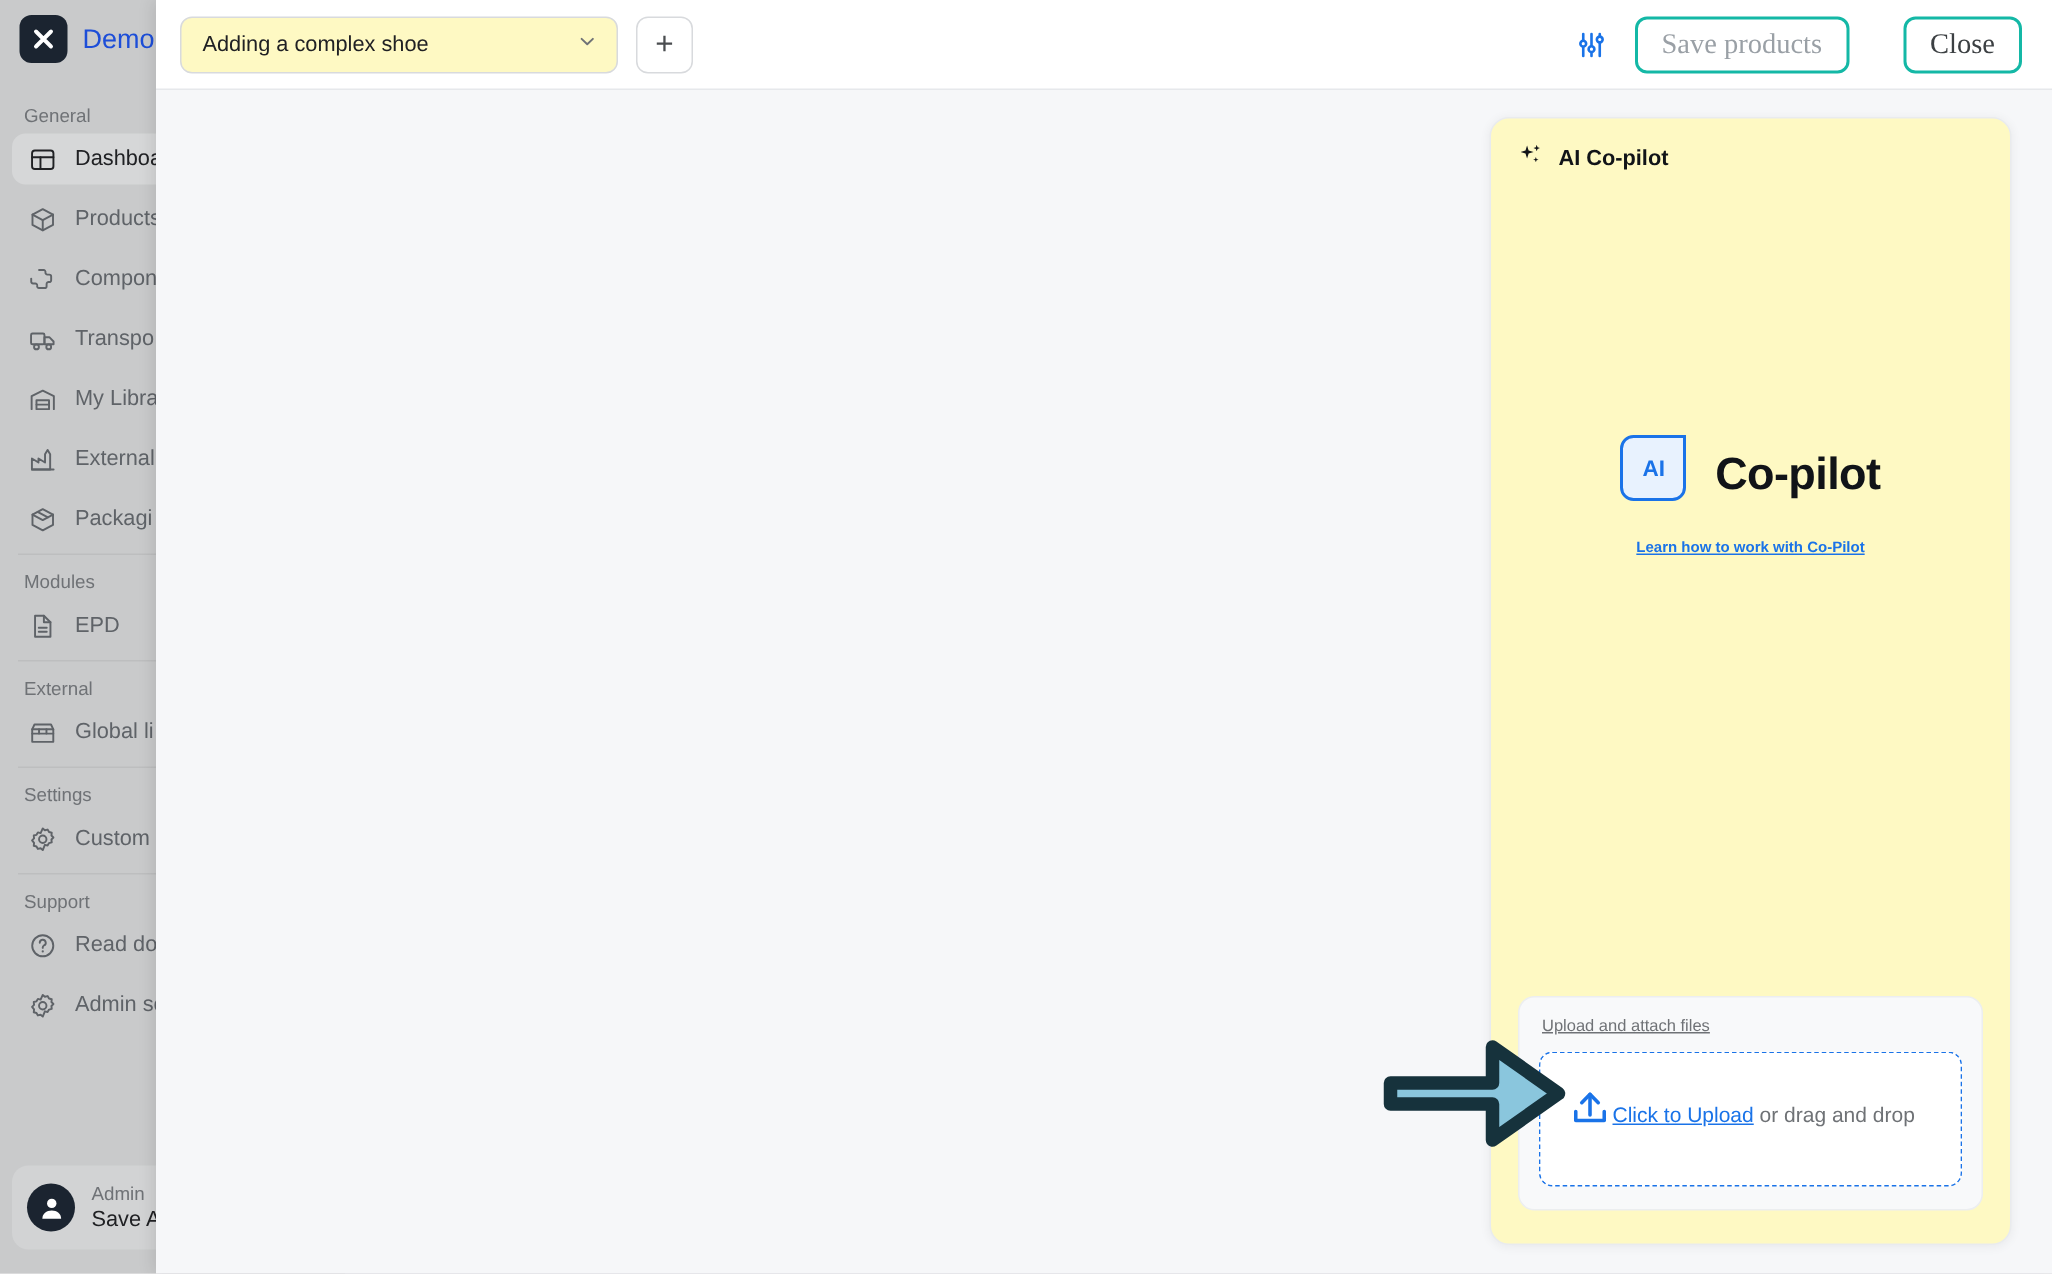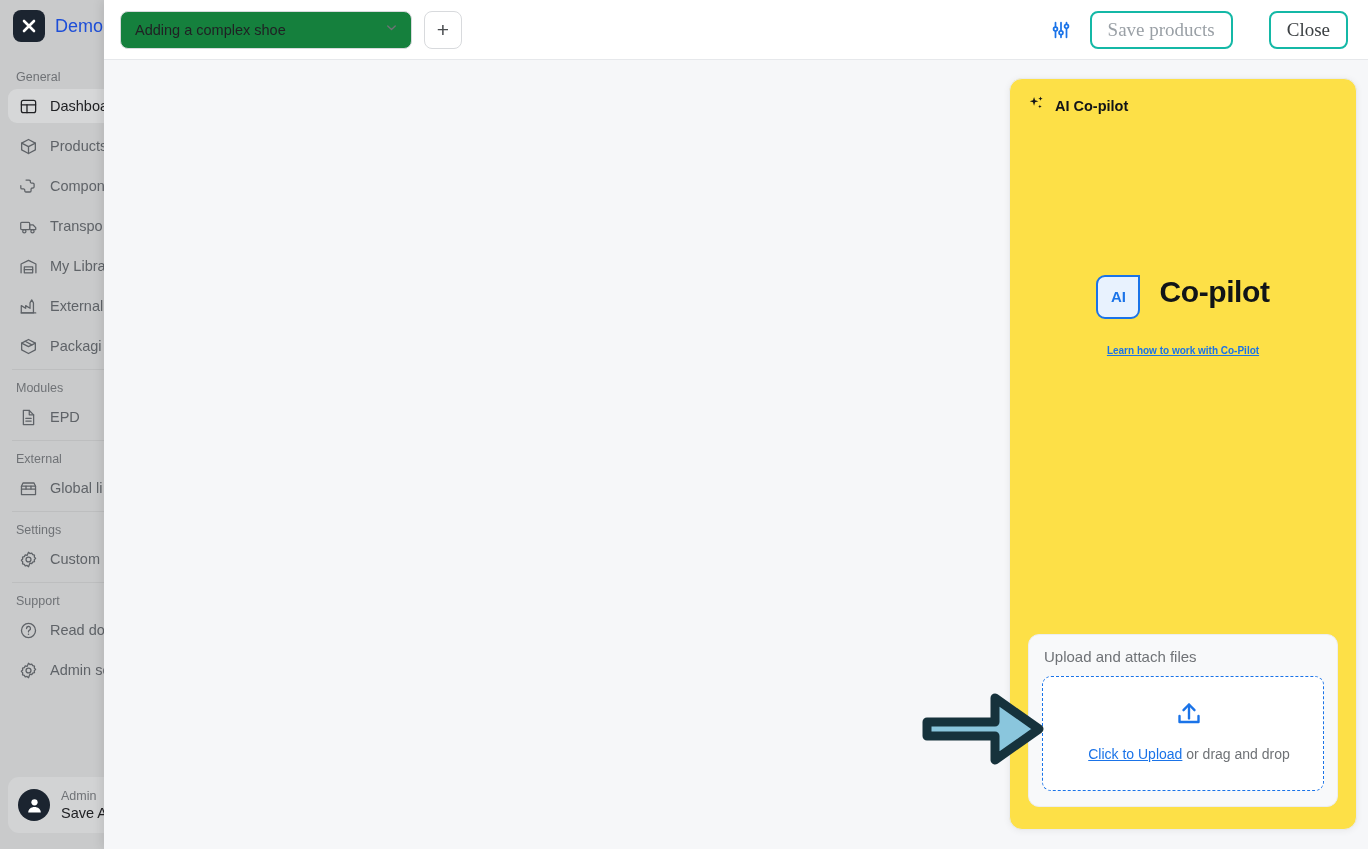--- a/index.html
+++ b/index.html
@@ -133,21 +133,21 @@
     padding: 0 20px 0 16px;
     gap: 12px;
     flex: none;
   }
 
   #project-select {
     width: 292px;
     height: 38px;
     border: 1px solid #d8dadd;
     border-radius: 8px;
-    background: #15803d;
+    background: #fef9c3;
     display: flex;
     align-items: center;
     justify-content: space-between;
     padding: 0 12px 0 14px;
   }
   #project-select-label { font-size: 14.5px; color: #202124; }
 
   #add-project-btn {
     width: 38px; height: 38px;
     border: 1px solid #d8dadd;
@@ -183,24 +183,24 @@
   #stage {
     flex: 1;
     position: relative;
     background: #f6f7f9;
   }
 
   
   #copilot-panel {
     position: absolute;
     top: 18px;
-    right: 11px;
+    right: 27px;
     width: 348px;
     height: 752px;
-    background: #fde047;
+    background: #fef9c3;
     border: 1px solid #e9ebee;
     border-radius: 13px;
     box-shadow: 0 1px 7px rgba(0,0,0,.06);
     display: flex;
     flex-direction: column;
     padding: 16px 18px 22px 18px;
   }
 
   #copilot-header {
     display: flex;
@@ -218,21 +218,21 @@
     flex: 1;
     display: flex;
     flex-direction: column;
     align-items: center;
     justify-content: center;
     padding-bottom: 120px;
   }
 
   #copilot-logo-row {
     display: flex;
-    align-items: flex-start;
+    align-items: flex-end;
     gap: 19px;
     margin-bottom: 26px;
   }
   #ai-badge {
     width: 44px; height: 44px;
     background: #e8f2fe;
     border: 2px solid #1a73e8;
     border-radius: 9px 0 9px 9px;
     display: flex; align-items: center; justify-content: center;
     font-size: 15px;
@@ -264,32 +264,33 @@
 
   
   #upload-block {
     flex: none;
     background: #f8f9fa;
     border: 1px solid #eceef0;
     border-radius: 11px;
     padding: 13px 13px 15px 13px;
   }
   #upload-block-title {
-    font-size: 15px;
+    font-size: 11px;
     color: #6f7276;
     margin-bottom: 11px;
     padding-left: 2px;
+    text-decoration: underline;
   }
   #dropzone {
     border: 1.6px dashed #1a73e8;
     border-radius: 9px;
     background: #fff;
     padding: 22px 6px 18px 18px;
     display: flex;
-    flex-direction: column;
+    flex-direction: row;
     align-items: center;
   }
   #dropzone-icon { margin-bottom: 13px; }
   #dropzone-main {
     font-size: 14px;
     color: #6f7276;
     text-align: center;
     margin-bottom: 10px;
   }
   #dropzone-main .up-link {

